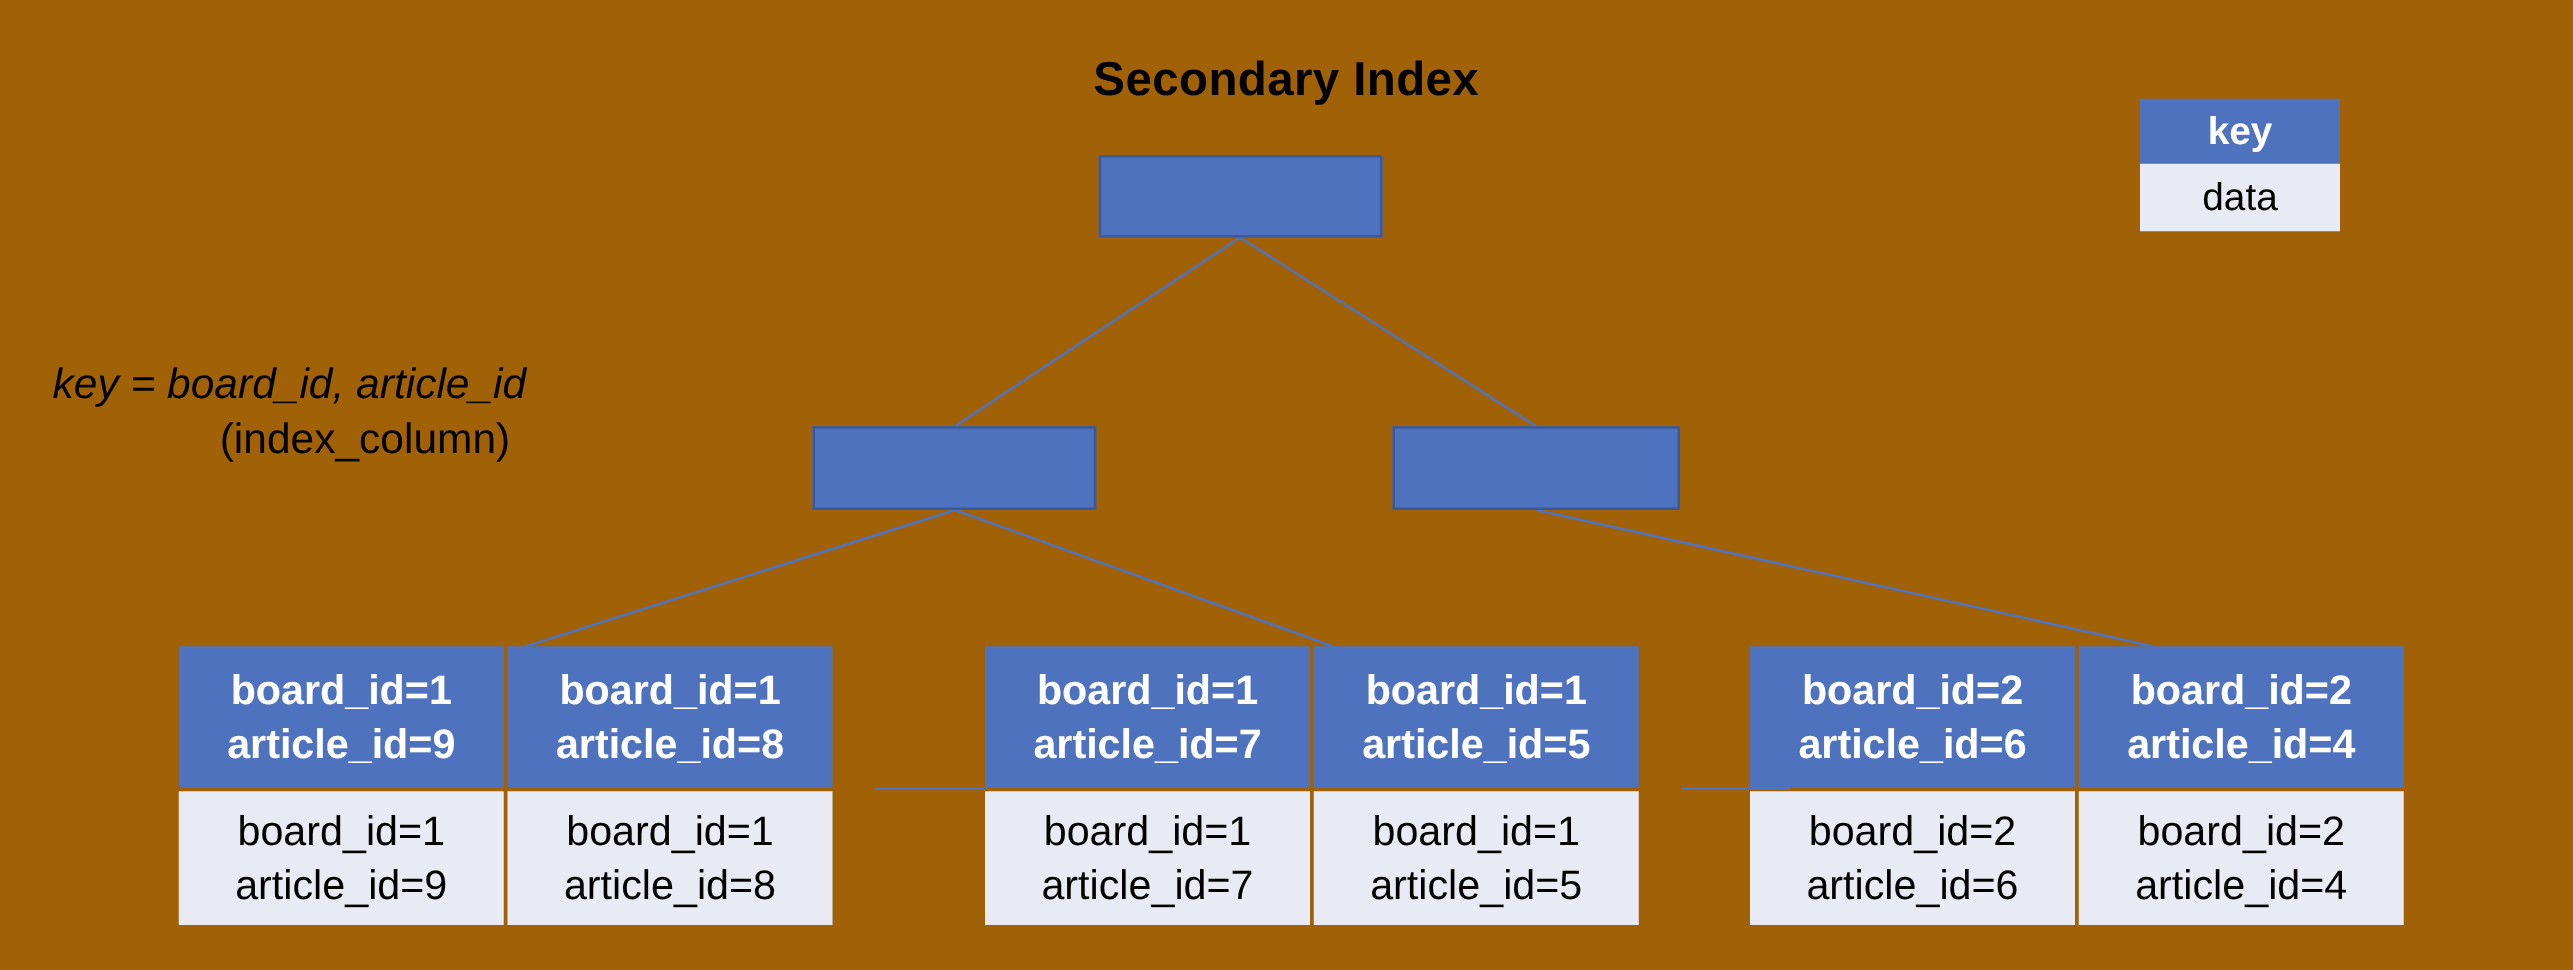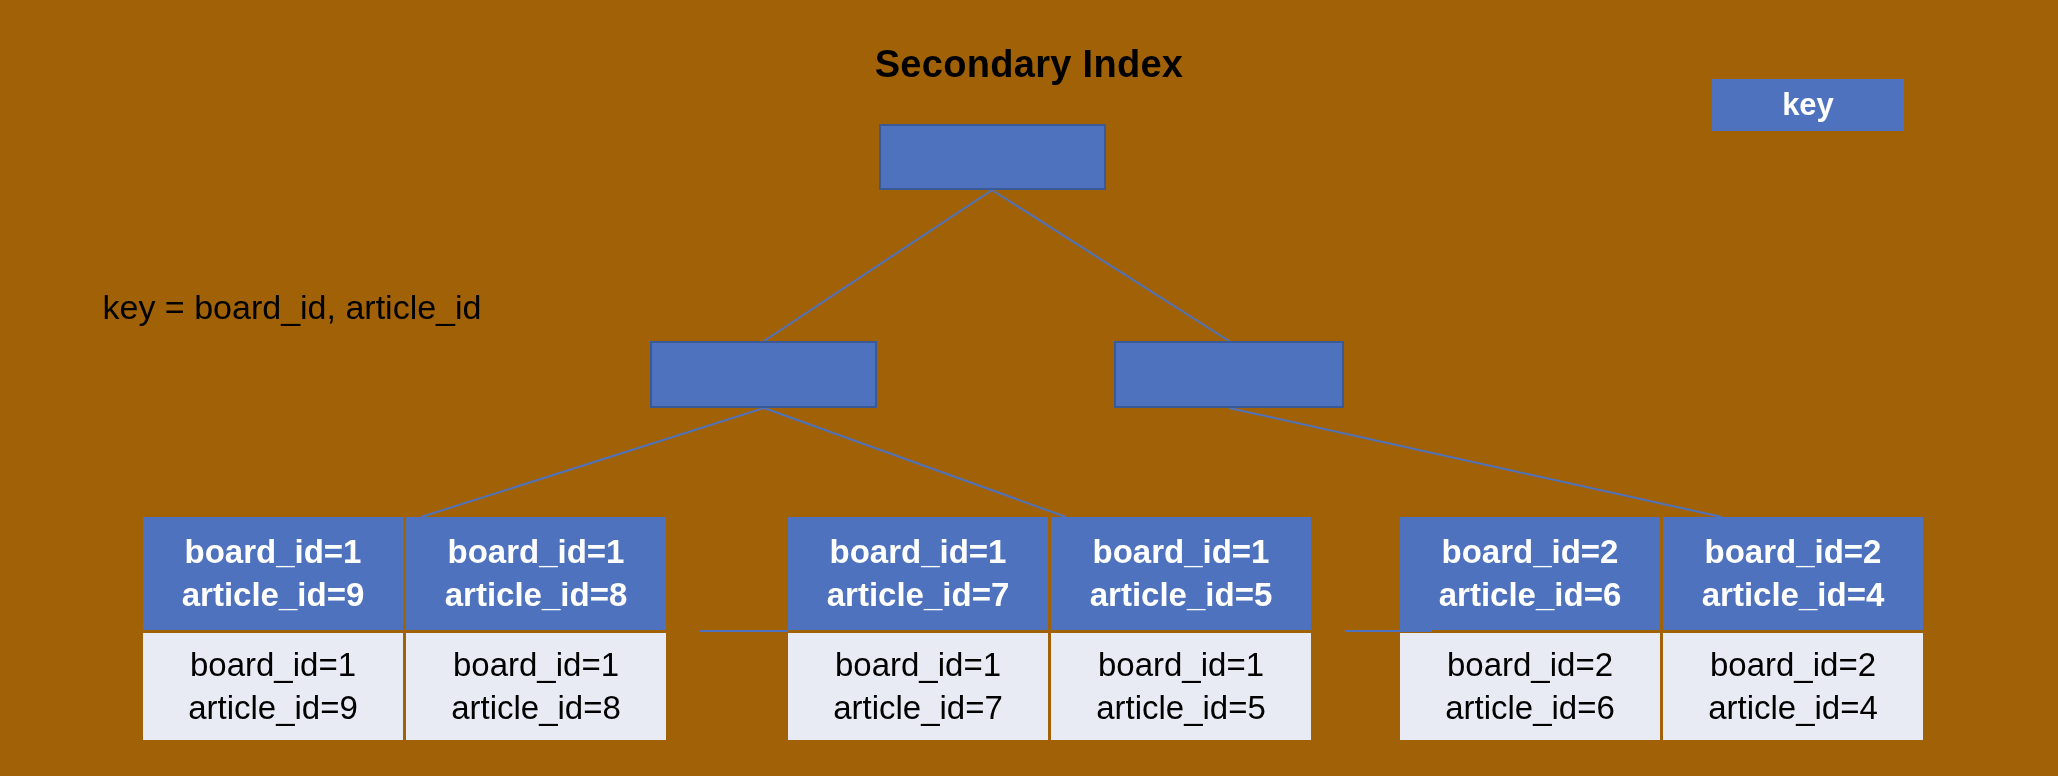--- a/index.html
+++ b/index.html
@@ -41,21 +41,21 @@
   }
 
   
   .legend {
     position: absolute;
     left: 1712px;
     top: 79px;
     width: 160px;
   }
   .legend-key, .legend-data {
-    width: 192px;
+    width: 160px;
     height: 52px;
     line-height: 52px;
     text-align: center;
     font-size: 31px;
     box-sizing: border-box;
   }
   .legend-key {
     background: #4E72BE;
     color: #ffffff;
     font-weight: bold;
@@ -72,21 +72,21 @@
   .caption {
     position: absolute;
     left: 42px;
     top: 286px;
     width: 500px;
     font-size: 34px;
     line-height: 1.28;
     color: #000000;
     text-align: center;
   }
-  .caption .line1 { display: block; text-align: center; }
+  .caption .line1 { display: block; text-align: left; font-style: italic; }
   .caption .line2 { display: block; text-align: center; }
 
   
   .node {
     position: absolute;
     background: #4E72BE;
     border: 2px solid #3A5A97;
     box-sizing: border-box;
   }
   #node-root  { left: 879px;  top: 124px; width: 227px; height: 66px; }
@@ -161,24 +161,28 @@
   </svg>
 
   <div class="title">
     <span>Secondary Index</span>
   </div>
 
   <div class="legend">
     <div class="legend-key">
       <span>key</span>
     </div>
+    <div class="legend-data">
+      <span>data</span>
+    </div>
   </div>
 
   <div class="caption">
     <span class="line1">key = board_id, article_id</span>
+    <span class="line2">(index_column)</span>
   </div>
 
   <div class="node" id="node-root"></div>
   <div class="node" id="node-mid-1"></div>
   <div class="node" id="node-mid-2"></div>
 
   <div class="leaf-group" id="leaf-group-1">
     <div class="leaf-cell">
       <div class="leaf-key">
         <span>board_id=1</span>

